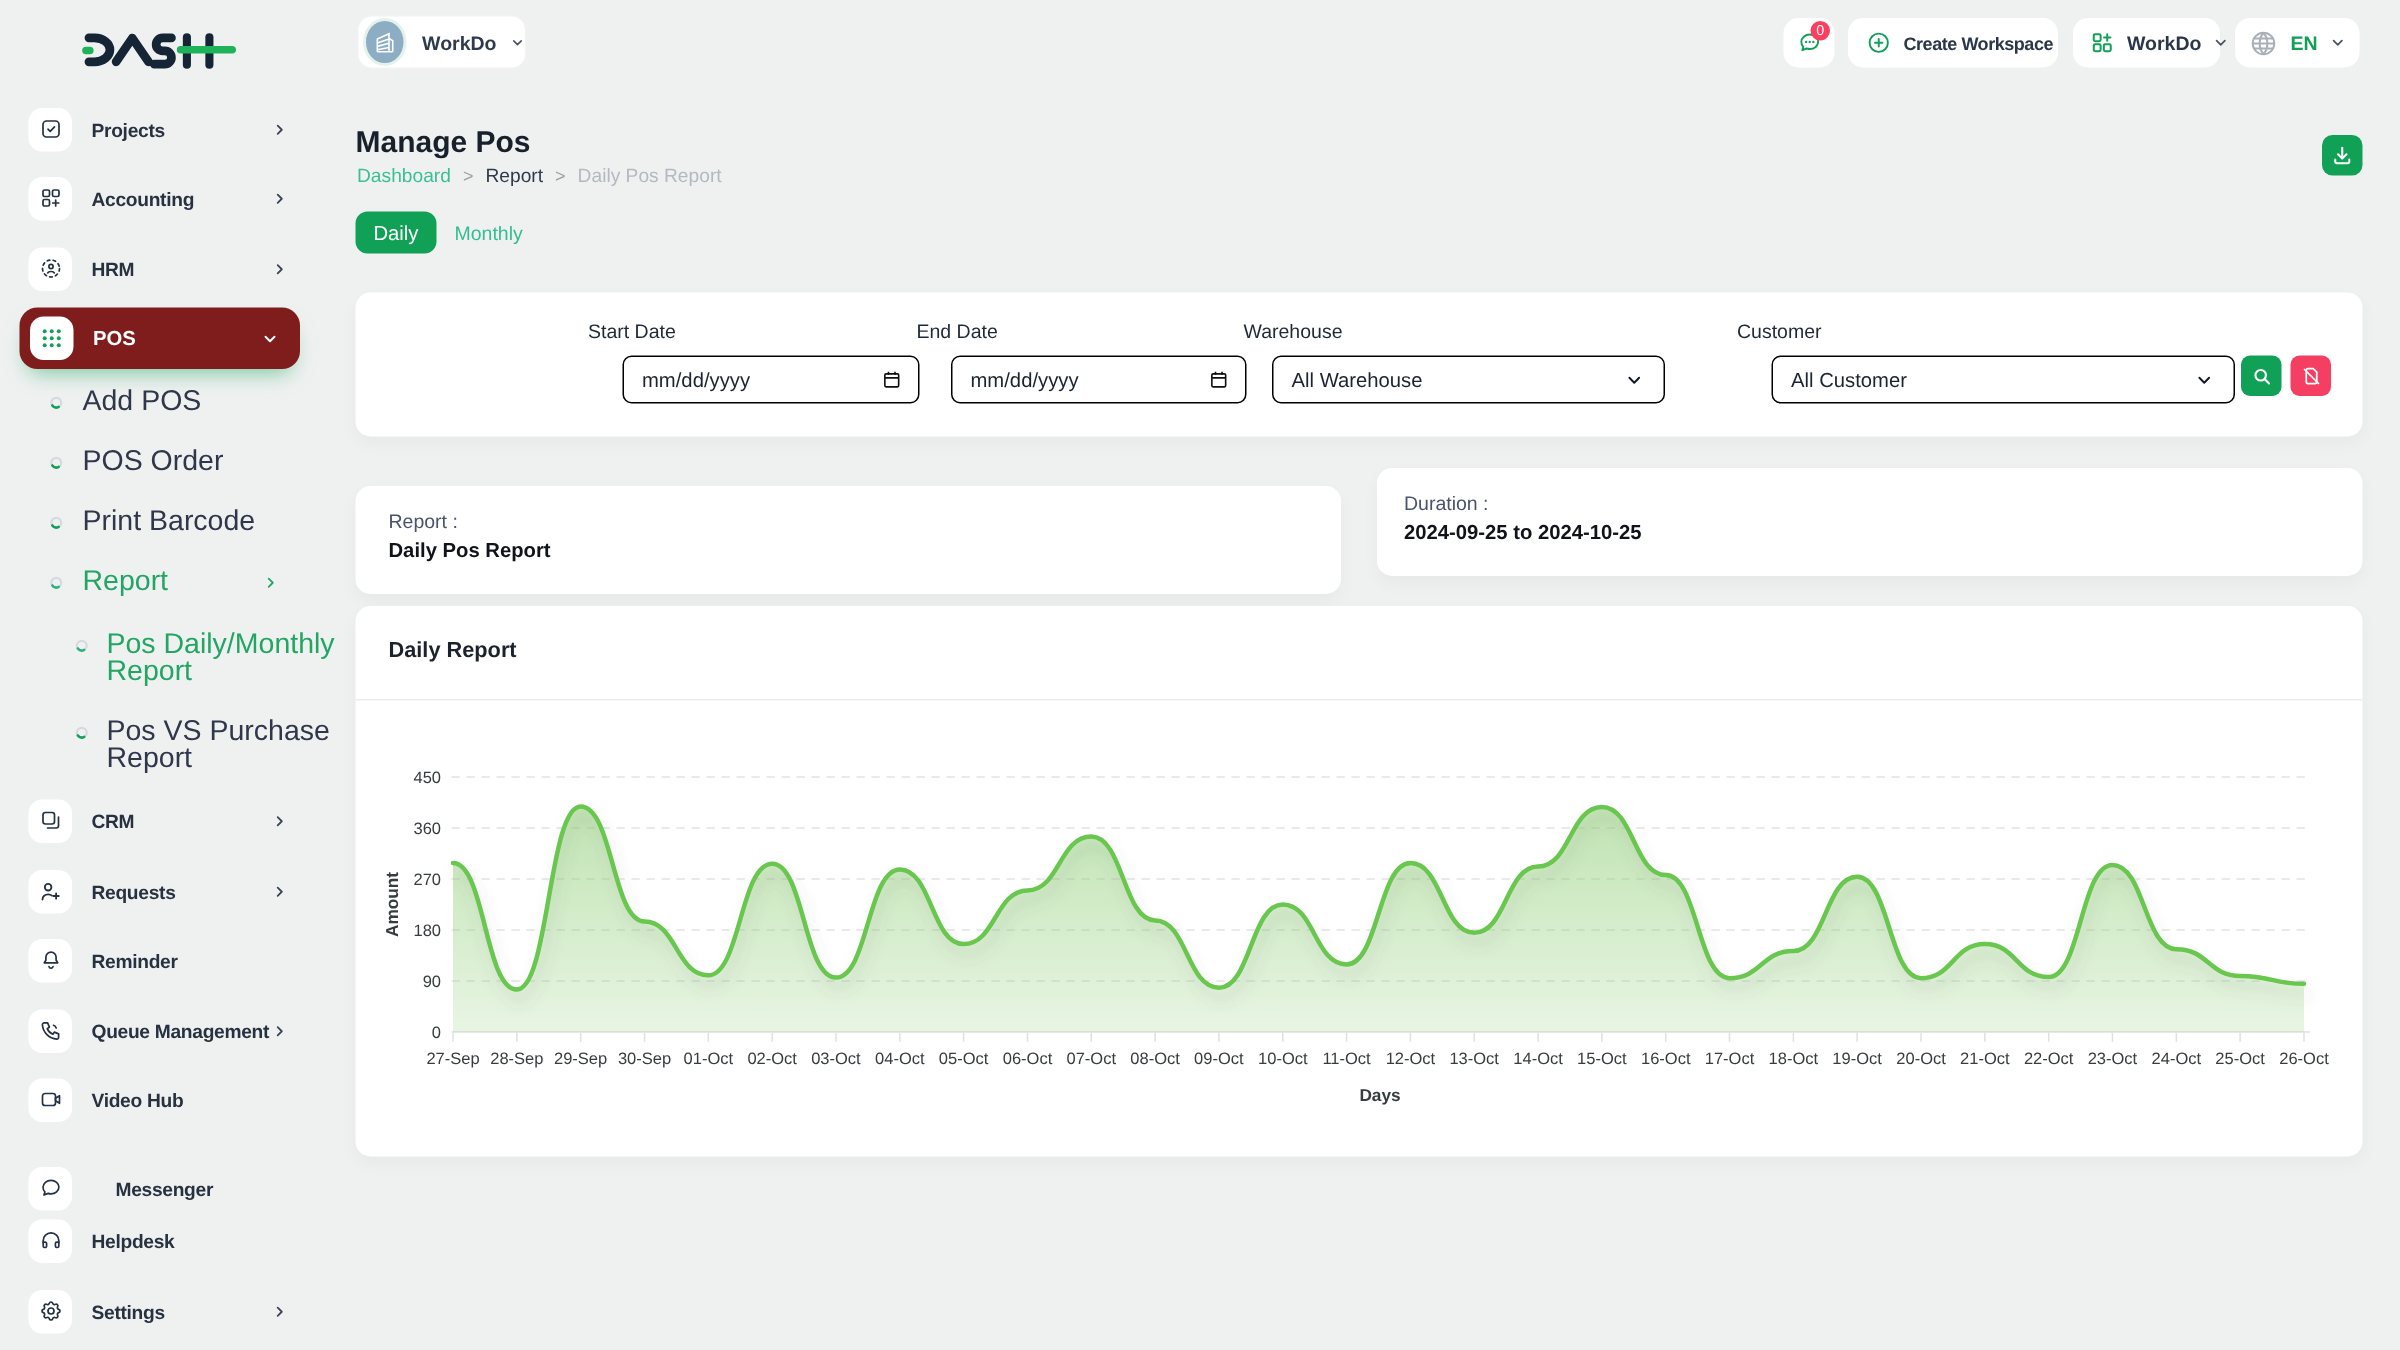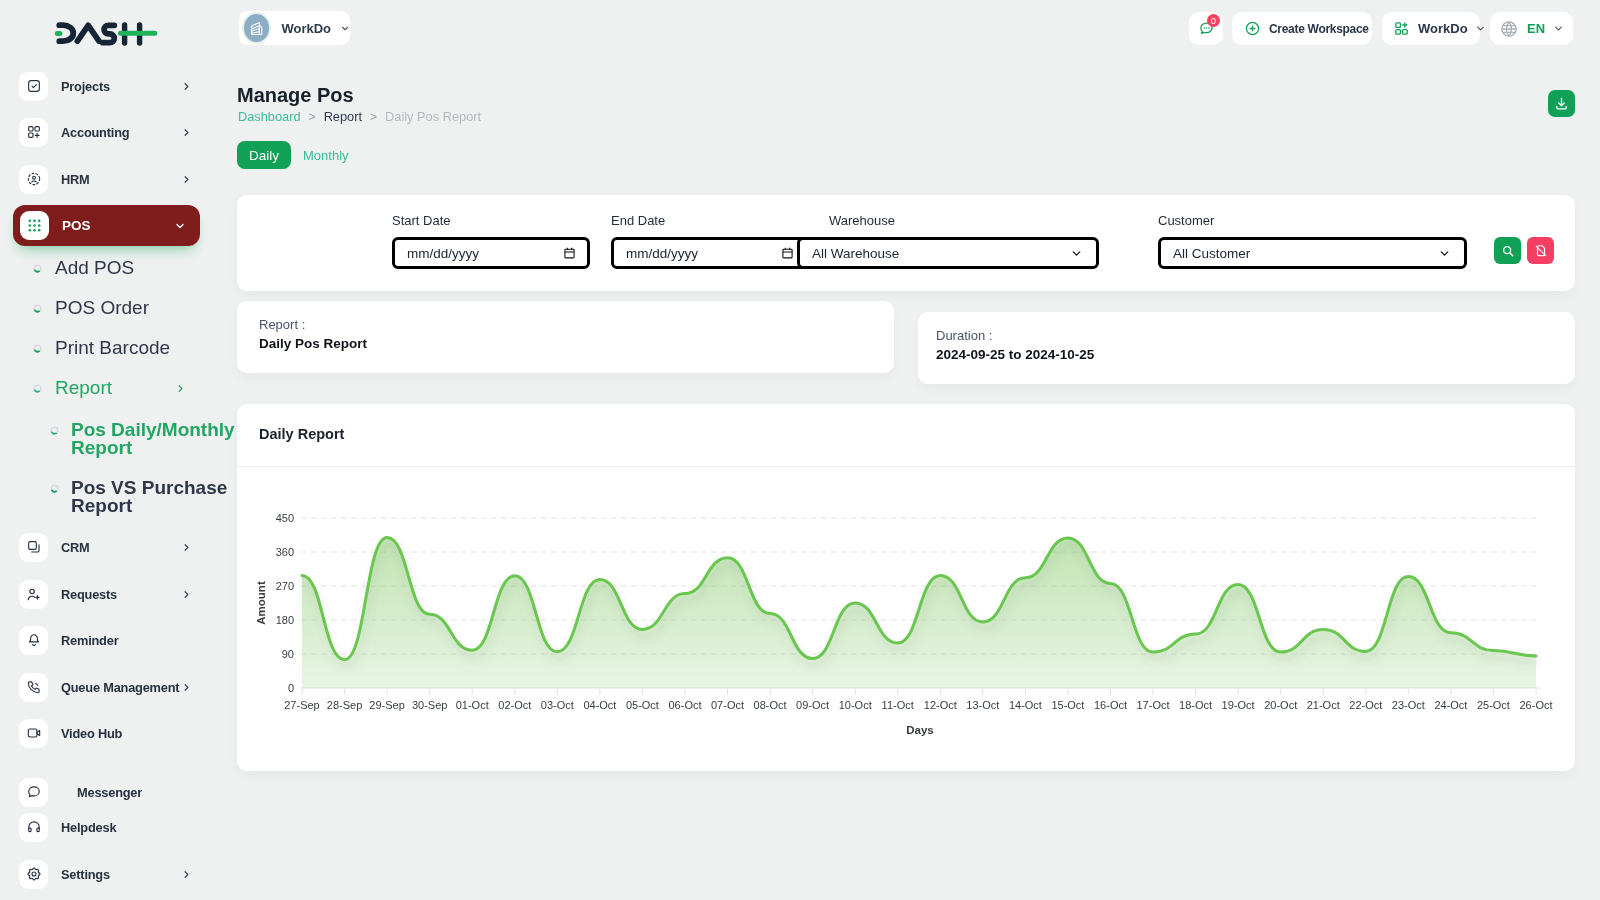--- a/index.html
+++ b/index.html
@@ -15,39 +15,39 @@
   .navitem .chev { position:absolute; right:10px; color:#3a4456; }
   .pospill { position:absolute; left:13px; top:205px; width:187px; height:41px; background:#7f1d1d; border-radius:12px; display:flex; align-items:center; box-shadow:0 8px 14px -6px rgba(16,161,86,.55); }
   .pospill .chip { background:#fff; }
   .pospill .lbl { margin-left:13px; font-size:13.5px; font-weight:700; color:#fff; }
   .pospill .chev { position:absolute; right:14px; color:#fff; }
   .subitem { position:absolute; left:0; width:212px; display:flex; align-items:center; }
   .subitem .txt { font-size:19px; color:#30374a; white-space:nowrap; }
   .subitem .bullet { position:absolute; left:33px; }
   .subitem .txt { position:absolute; left:55px; }
   .sub2 .bullet { left:50px; top:5px; }
-  .sub2 .txt { left:71px; top:0; line-height:18px;font-weight:bold; }
+  .sub2 .txt { left:71px; top:0; line-height:18px; }
   .green { color:#23a564 !important; }
   
   .wschip { position:absolute; left:238px; top:10px; width:113px; height:36px; background:#fff; border-radius:10px; border:1px solid #f2f2f2; display:flex; align-items:center; }
   .avatar { width:28px; height:28px; border-radius:50%; background:#8cadc3; margin-left:5px; display:flex; align-items:center; justify-content:center; box-shadow:0 0 0 2px #e4f3e9; }
   .wschip .t { margin-left:12px; font-size:13px; font-weight:700; color:#2f3a4c; }
   .topbtn svg { flex:0 0 auto; } .topbtn { white-space:nowrap; position:absolute; top:12px; height:33px; background:#fff; border-radius:10px; display:flex; align-items:center; font-size:13px; font-weight:700; color:#2b3648; }
   
   .h1 { position:absolute; left:237px; top:84px; font-size:20px; font-weight:700; color:#17202b; }
   .crumbs { position:absolute; left:238px; top:109px; font-size:12.8px; color:#9aa1ac; display:flex; align-items:center; gap:8px; }
   .crumbs .dash { color:#3bbf96; }
   .crumbs .rep { color:#2f3a4c; }
   .crumbs .sep { color:#9aa0a8; font-size:12px; font-family:"Liberation Sans",sans-serif; }
   .btn-daily { position:absolute; left:237px; top:141px; width:54px; height:28px; background:#10a156; color:#fff; font-size:13.5px; border-radius:8px; display:flex; align-items:center; justify-content:center; }
   .lnk-monthly { position:absolute; left:303px; top:148px; font-size:13px; color:#35bd92; }
   .dlbtn { position:absolute; left:1548px; top:90px; width:27px; height:27px; background:#10a156; border-radius:7px; display:flex; align-items:center; justify-content:center; }
   .card { position:absolute; background:#fff; border-radius:10px; box-shadow:0 5px 12px rgba(25,30,40,.035); }
   .flabel { position:absolute; top:18px; font-size:13px; color:#1f2937; }
-  .finput { position:absolute; top:42px; height:32px; background:#fff; border:3px solid #000000; border-radius:6px; font-size:13.5px; color:#1b2430; display:flex; align-items:center; padding:0 12px; }
+  .finput { position:absolute; top:42px; height:32px; background:#fff; border:1px solid #000000; border-radius:6px; font-size:13.5px; color:#1b2430; display:flex; align-items:center; padding:0 12px;margin-left:23px; }
   .kicker { font-size:13px; color:#49536b; }
   .bigval { font-size:13.5px; font-weight:700; color:#10131a; margin-top:4px; }
 </style>
 </head>
 <body>
 <div id="page">
 
   <div class="logo" style="left:52px; top:18px;"><svg width="112" height="30" viewBox="0 0 112 30">
 <g stroke="#152536" stroke-width="5.8" stroke-linecap="round" stroke-linejoin="round" fill="none">
   <path d="M7.3 7.2 L11 7.2 A10.3 8 0 0 1 11 23.2 L7.3 23.2"></path>
@@ -331,21 +331,21 @@
         </svg>
     </div>
     <div class="flabel" style="left:374px;">End Date</div>
     <div class="finput" style="left:374px; width:197px;">mm/dd/yyyy
       <svg style="position:absolute; right:11px;" width="13" height="14" viewBox="0 0 24 24" fill="none" stroke="#111" stroke-width="2">
           <rect x="3.5" y="5" width="17" height="16" rx="1.5"></rect>
           <path d="M3.5 10h17M8 2.5V6M16 2.5V6"></path>
         </svg>
     </div>
     <div class="flabel" style="left:592px;">Warehouse</div>
-    <div class="finput" style="left:560px; width:302px;">All Warehouse
+    <div class="finput" style="left:588px; width:262px;">All Warehouse
       <svg style="position:absolute; right:13px;" width="13" height="13" viewBox="0 0 24 24" fill="none" stroke="#111827" stroke-width="2.4" stroke-linecap="round" stroke-linejoin="round">
           <path d="M6 9l6 6 6-6"></path>
         </svg>
     </div>
     <div class="flabel" style="left:921px;">Customer</div>
     <div class="finput" style="left:921px; width:309px;">All Customer
       <svg style="position:absolute; right:13px;" width="13" height="13" viewBox="0 0 24 24" fill="none" stroke="#111827" stroke-width="2.4" stroke-linecap="round" stroke-linejoin="round">
           <path d="M6 9l6 6 6-6"></path>
         </svg>
     </div>
@@ -356,21 +356,21 @@
         </svg>
     </div>
     <div class="abs" style="left:1290px; top:42px; width:27px; height:27px; background:#f43f63; border-radius:6px; display:flex; align-items:center; justify-content:center;">
       <svg width="14" height="14" viewBox="0 0 24 24" fill="none" stroke="#fff" stroke-width="2" stroke-linecap="round" stroke-linejoin="round">
           <path d="M8 3h6l4 4v11a2 2 0 0 1-2 2H8a2 2 0 0 1-2-2V5a2 2 0 0 1 2-2z"></path>
           <path d="M4 4l16 16"></path>
         </svg>
     </div>
   </div>
 
-  <div class="card" style="left:237px; top:301px; width:657px; height:72px; padding:16px 22px;">
+  <div class="card" style="left:237px; top:324px; width:657px; height:72px; padding:16px 22px;">
     <div class="kicker">Report :</div>
     <div class="bigval">Daily Pos Report</div>
   </div>
   <div class="card" style="left:918px; top:312px; width:657px; height:72px; padding:16px 18px;">
     <div class="kicker">Duration :</div>
     <div class="bigval">2024-09-25 to 2024-10-25</div>
   </div>
 
   <div class="card" style="left:237px; top:404px; width:1338px; height:367px;">
     <div class="abs" style="left:22px; top:22px; font-size:14.5px; font-weight:700; color:#1c222b;">Daily Report</div>

